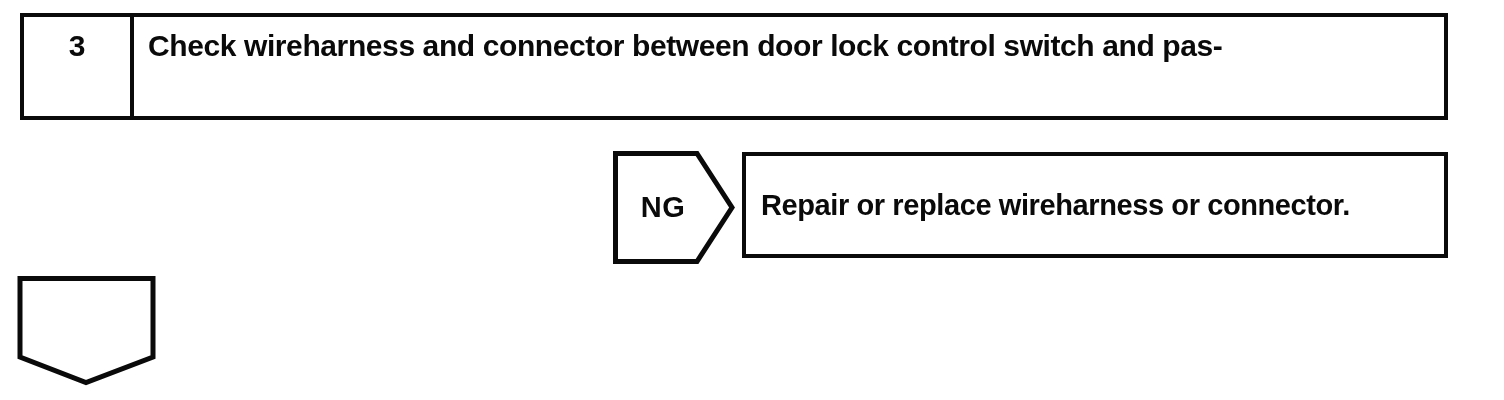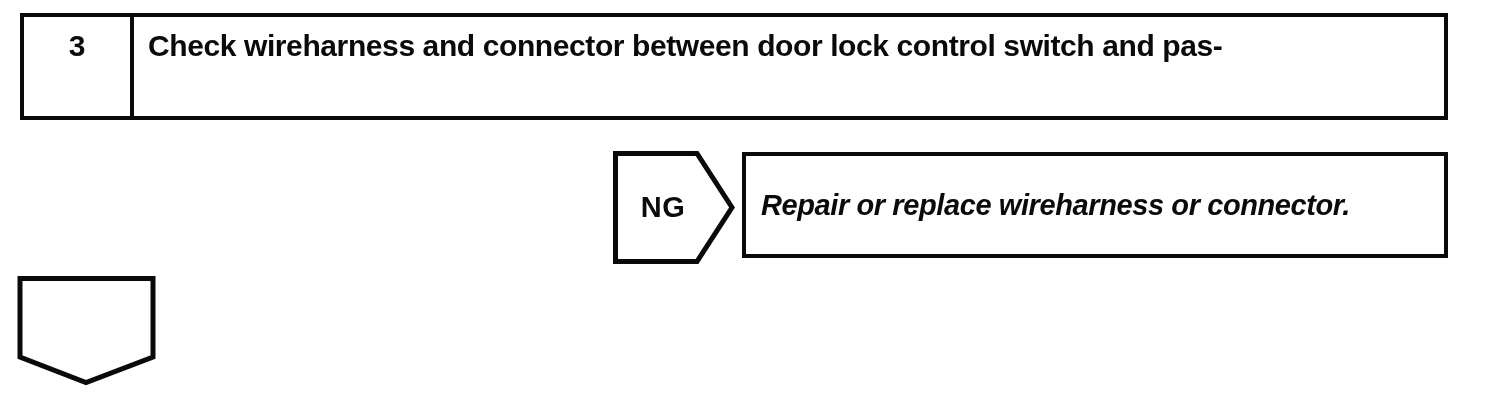--- a/index.html
+++ b/index.html
@@ -88,21 +88,20 @@
     height: 106px;
     border: 4px solid #0a0a0a;
     box-sizing: border-box;
     background: #ffffff;
     display: flex;
     align-items: center;
     padding-left: 15px;
     font-size: 29px;
     letter-spacing: -0.4px;
     white-space: nowrap;
-    font-style: italic;
   }
 
   
   .ok-flag {
     position: absolute;
     left: 17px;
     top: 276px;
     width: 140px;
     height: 110px;
   }

